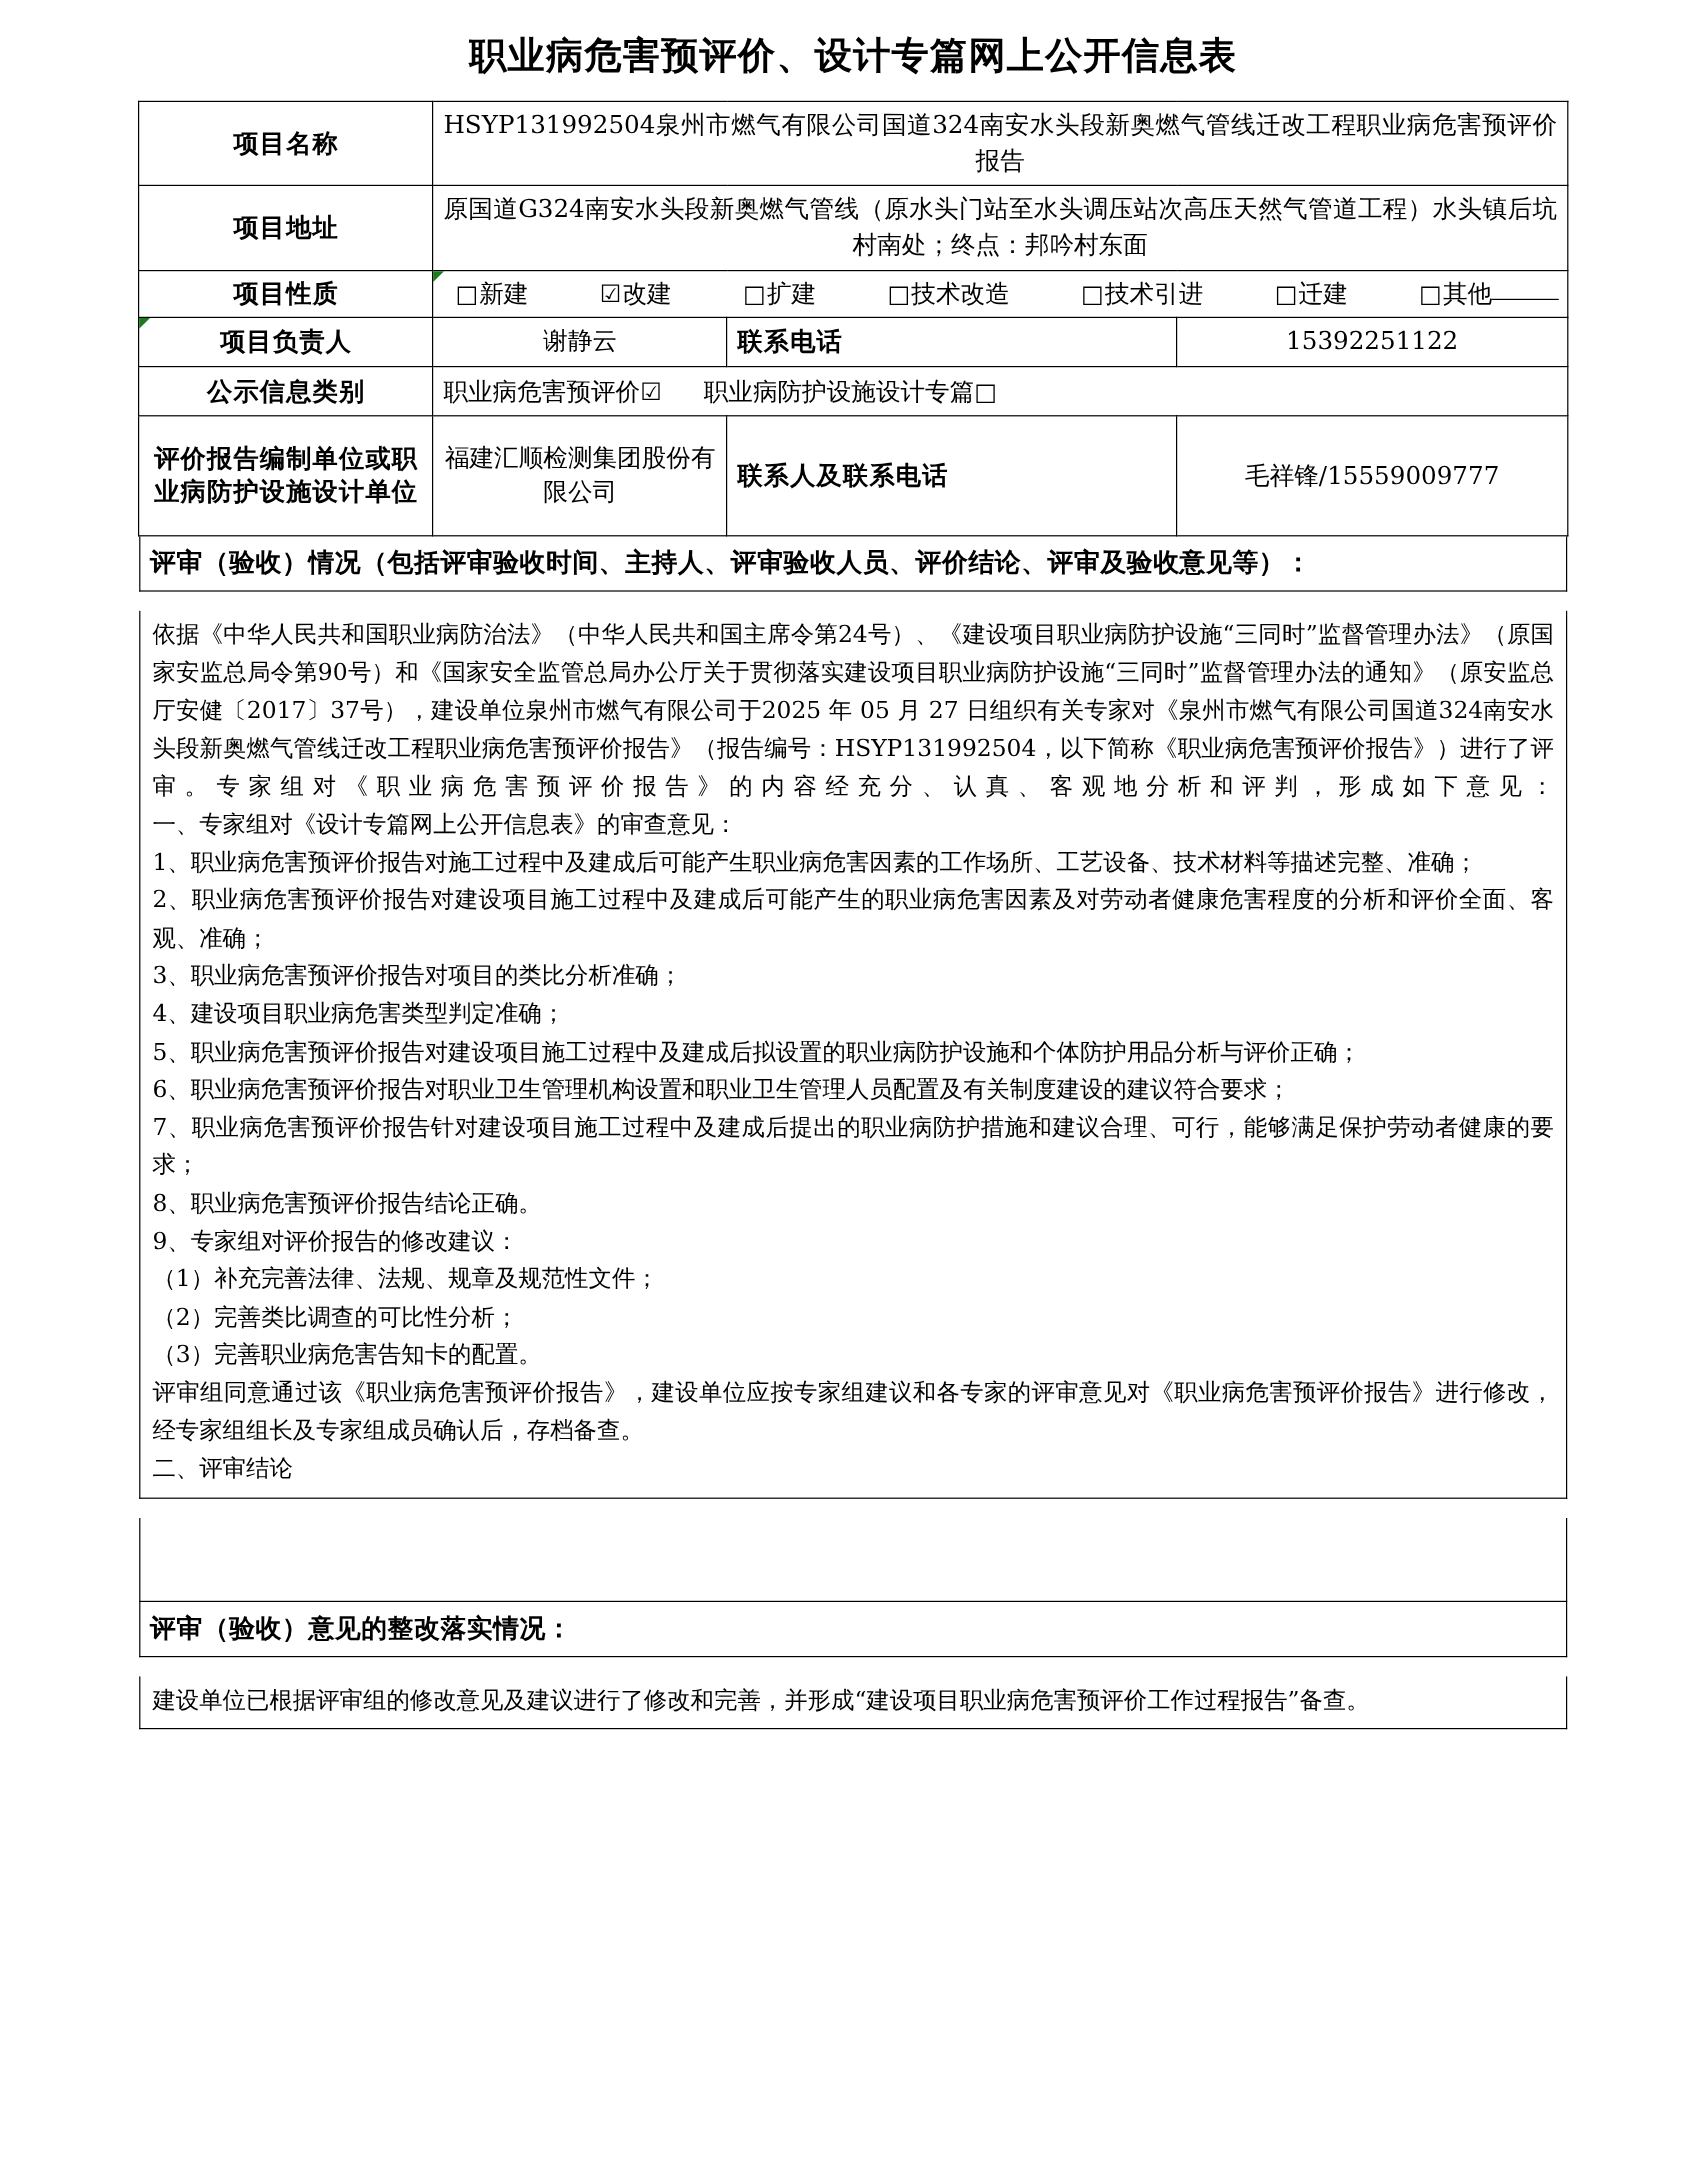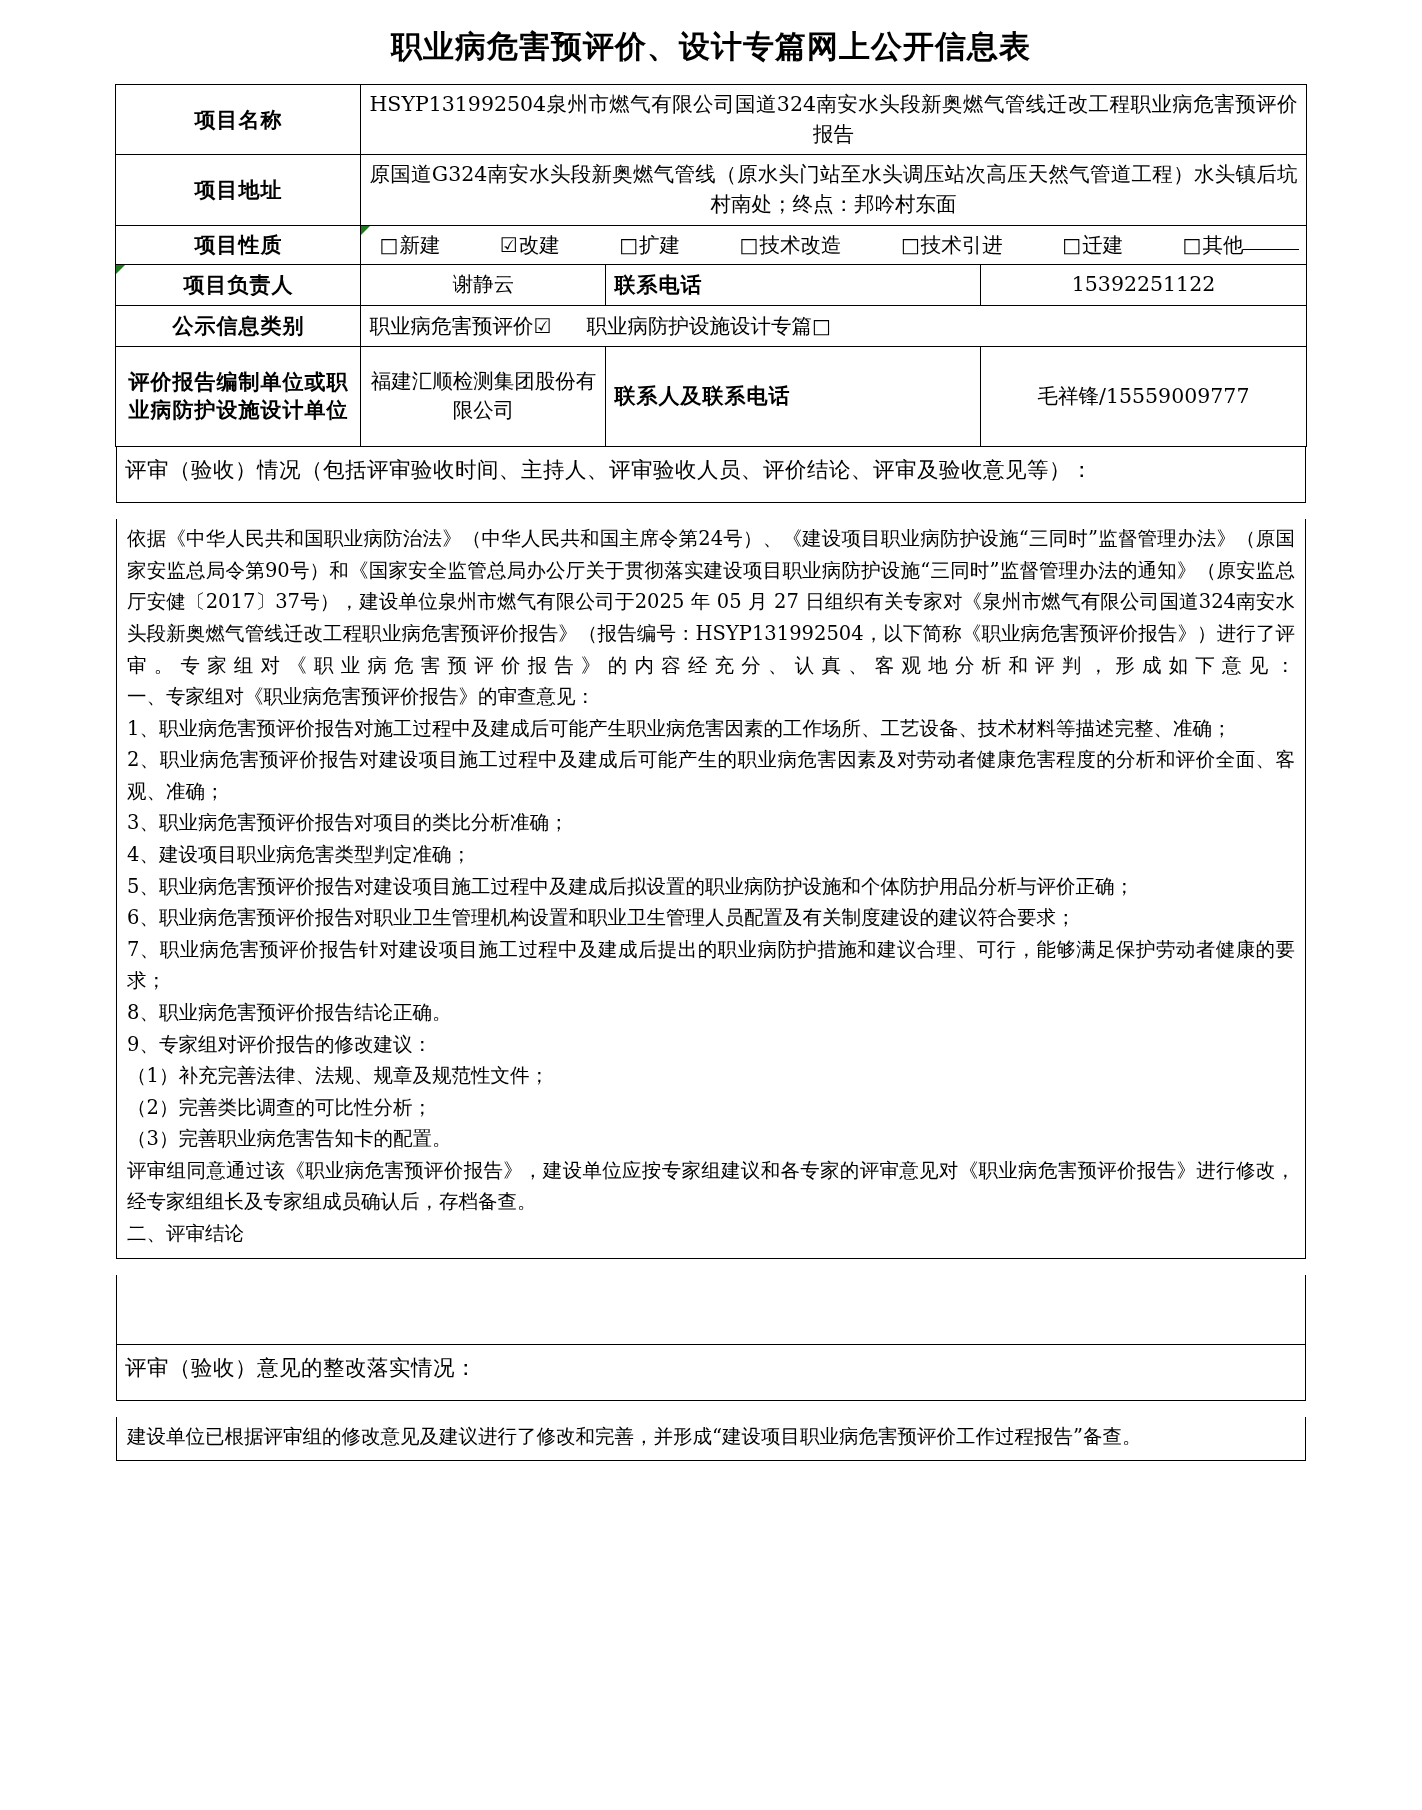--- a/index.html
+++ b/index.html
@@ -93,23 +93,23 @@
 
   
   .section-head {
     width: 1190px;
     margin: 0 auto;
     border-left: 1.5px solid #000;
     border-right: 1.5px solid #000;
     border-bottom: 1.5px solid #000;
     border-top: none;
     font-size: 21.5px;
-    font-weight: normal;
+    font-weight: bold;
     line-height: 1.55;
-    padding: 6px 8px 16px 8px;
+    padding: 6px 8px 6px 8px;
     text-align: justify;
     letter-spacing: 0.5px;
   }
   .section-body {
     width: 1190px;
     margin: 16px auto;
     border-left: 1.5px solid #000;
     border-right: 1.5px solid #000;
     border-bottom: 1.5px solid #000;
     border-top: none;
@@ -207,21 +207,21 @@
         <td class="mid-lbl">联系人及联系电话</td>
         <td class="val">毛祥锋/15559009777</td>
       </tr>
     </tbody>
   </table>
 
   <div class="section-head">评审（验收）情况（包括评审验收时间、主持人、评审验收人员、评价结论、评审及验收意见等）：</div>
 
   <div class="section-body tall" id="review-body">
       <p class="spread">依据《中华人民共和国职业病防治法》（中华人民共和国主席令第24号）、《建设项目职业病防护设施“三同时”监督管理办法》（原国家安监总局令第90号）和《国家安全监管总局办公厅关于贯彻落实建设项目职业病防护设施“三同时”监督管理办法的通知》（原安监总厅安健〔2017〕37号），建设单位泉州市燃气有限公司于2025 年 05 月 27 日组织有关专家对《泉州市燃气有限公司国道324南安水头段新奥燃气管线迁改工程职业病危害预评价报告》（报告编号：HSYP131992504，以下简称《职业病危害预评价报告》）进行了评审。专家组对《职业病危害预评价报告》的内容经充分、认真、客观地分析和评判，形成如下意见：</p>
-      <p>一、专家组对《职业病危害预评价报告》的审查意见：</p>
+      <p>一、专家组对《设计专篇网上公开信息表》的审查意见：</p>
       <p>1、职业病危害预评价报告对施工过程中及建成后可能产生职业病危害因素的工作场所、工艺设备、技术材料等描述完整、准确；</p>
       <p>2、职业病危害预评价报告对建设项目施工过程中及建成后可能产生的职业病危害因素及对劳动者健康危害程度的分析和评价全面、客观、准确；</p>
       <p>3、职业病危害预评价报告对项目的类比分析准确；</p>
       <p>4、建设项目职业病危害类型判定准确；</p>
       <p>5、职业病危害预评价报告对建设项目施工过程中及建成后拟设置的职业病防护设施和个体防护用品分析与评价正确；</p>
       <p>6、职业病危害预评价报告对职业卫生管理机构设置和职业卫生管理人员配置及有关制度建设的建议符合要求；</p>
       <p>7、职业病危害预评价报告针对建设项目施工过程中及建成后提出的职业病防护措施和建议合理、可行，能够满足保护劳动者健康的要求；</p>
       <p>8、职业病危害预评价报告结论正确。</p>
       <p>9、专家组对评价报告的修改建议：</p>
       <p>（1）补充完善法律、法规、规章及规范性文件；</p>

